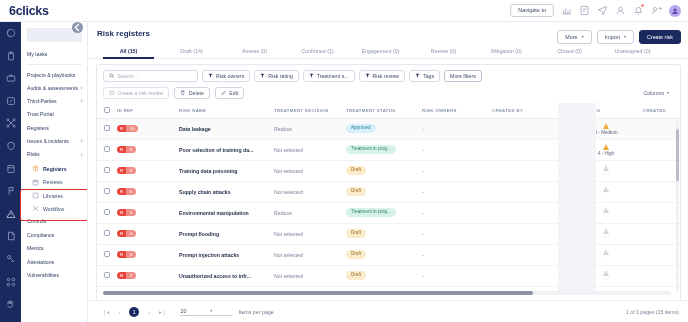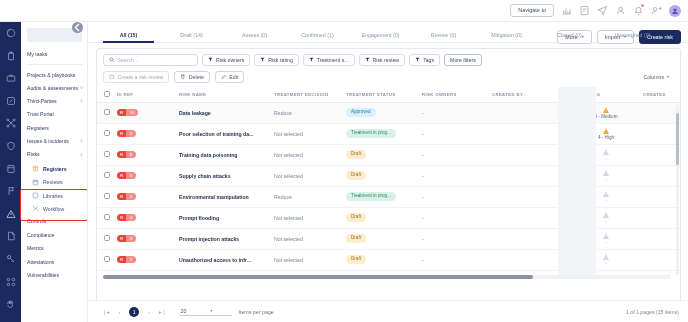--- a/index.html
+++ b/index.html
@@ -229,20 +229,21 @@
   .perpage .c { font-size: 4px; color: #7b8499; }
   .perpage-lbl { margin-left: 6px; font-size: 5.3px; color: #6b7489; }
   .pagecount { margin-left: auto; font-size: 5.2px; color: #7b8499; }
 </style>
 </head>
 <body>
 
 <div class="app">
 
   <div class="topbar">
+    <div class="brand">6clicks</div>
     <div class="topbar-right">
       <div class="navigate-btn">Navigate to</div>
       <span class="topicon">
           <svg viewBox="0 0 16 16" fill="none" stroke="#7c86a3" stroke-width="1.2">
             <path d="M2 13h12M4 13V8M7 13V5M10 13V9M13 13V6"></path>
           </svg>
         </span>
       <span class="topicon">
           <svg viewBox="0 0 16 16" fill="none" stroke="#7c86a3" stroke-width="1.2">
             <rect x="3" y="2" width="10" height="12" rx="1"></rect>
@@ -459,20 +460,21 @@
     <div class="risks-hl"></div>
   </div>
 
   <div class="collapse-btn">
     <svg viewBox="0 0 16 16" fill="none" stroke="#ffffff" stroke-width="2">
         <path d="M10 3L5 8l5 5"></path>
       </svg>
   </div>
 
   <div class="main">
+    <div class="page-title">Risk registers</div>
 
     <div class="hdr-actions">
       <div class="btn-ghost">
         <span>More</span>
         <span class="caret">▾</span>
       </div>
       <div class="btn-ghost">
         <span>Import</span>
         <span class="caret">▾</span>
       </div>

